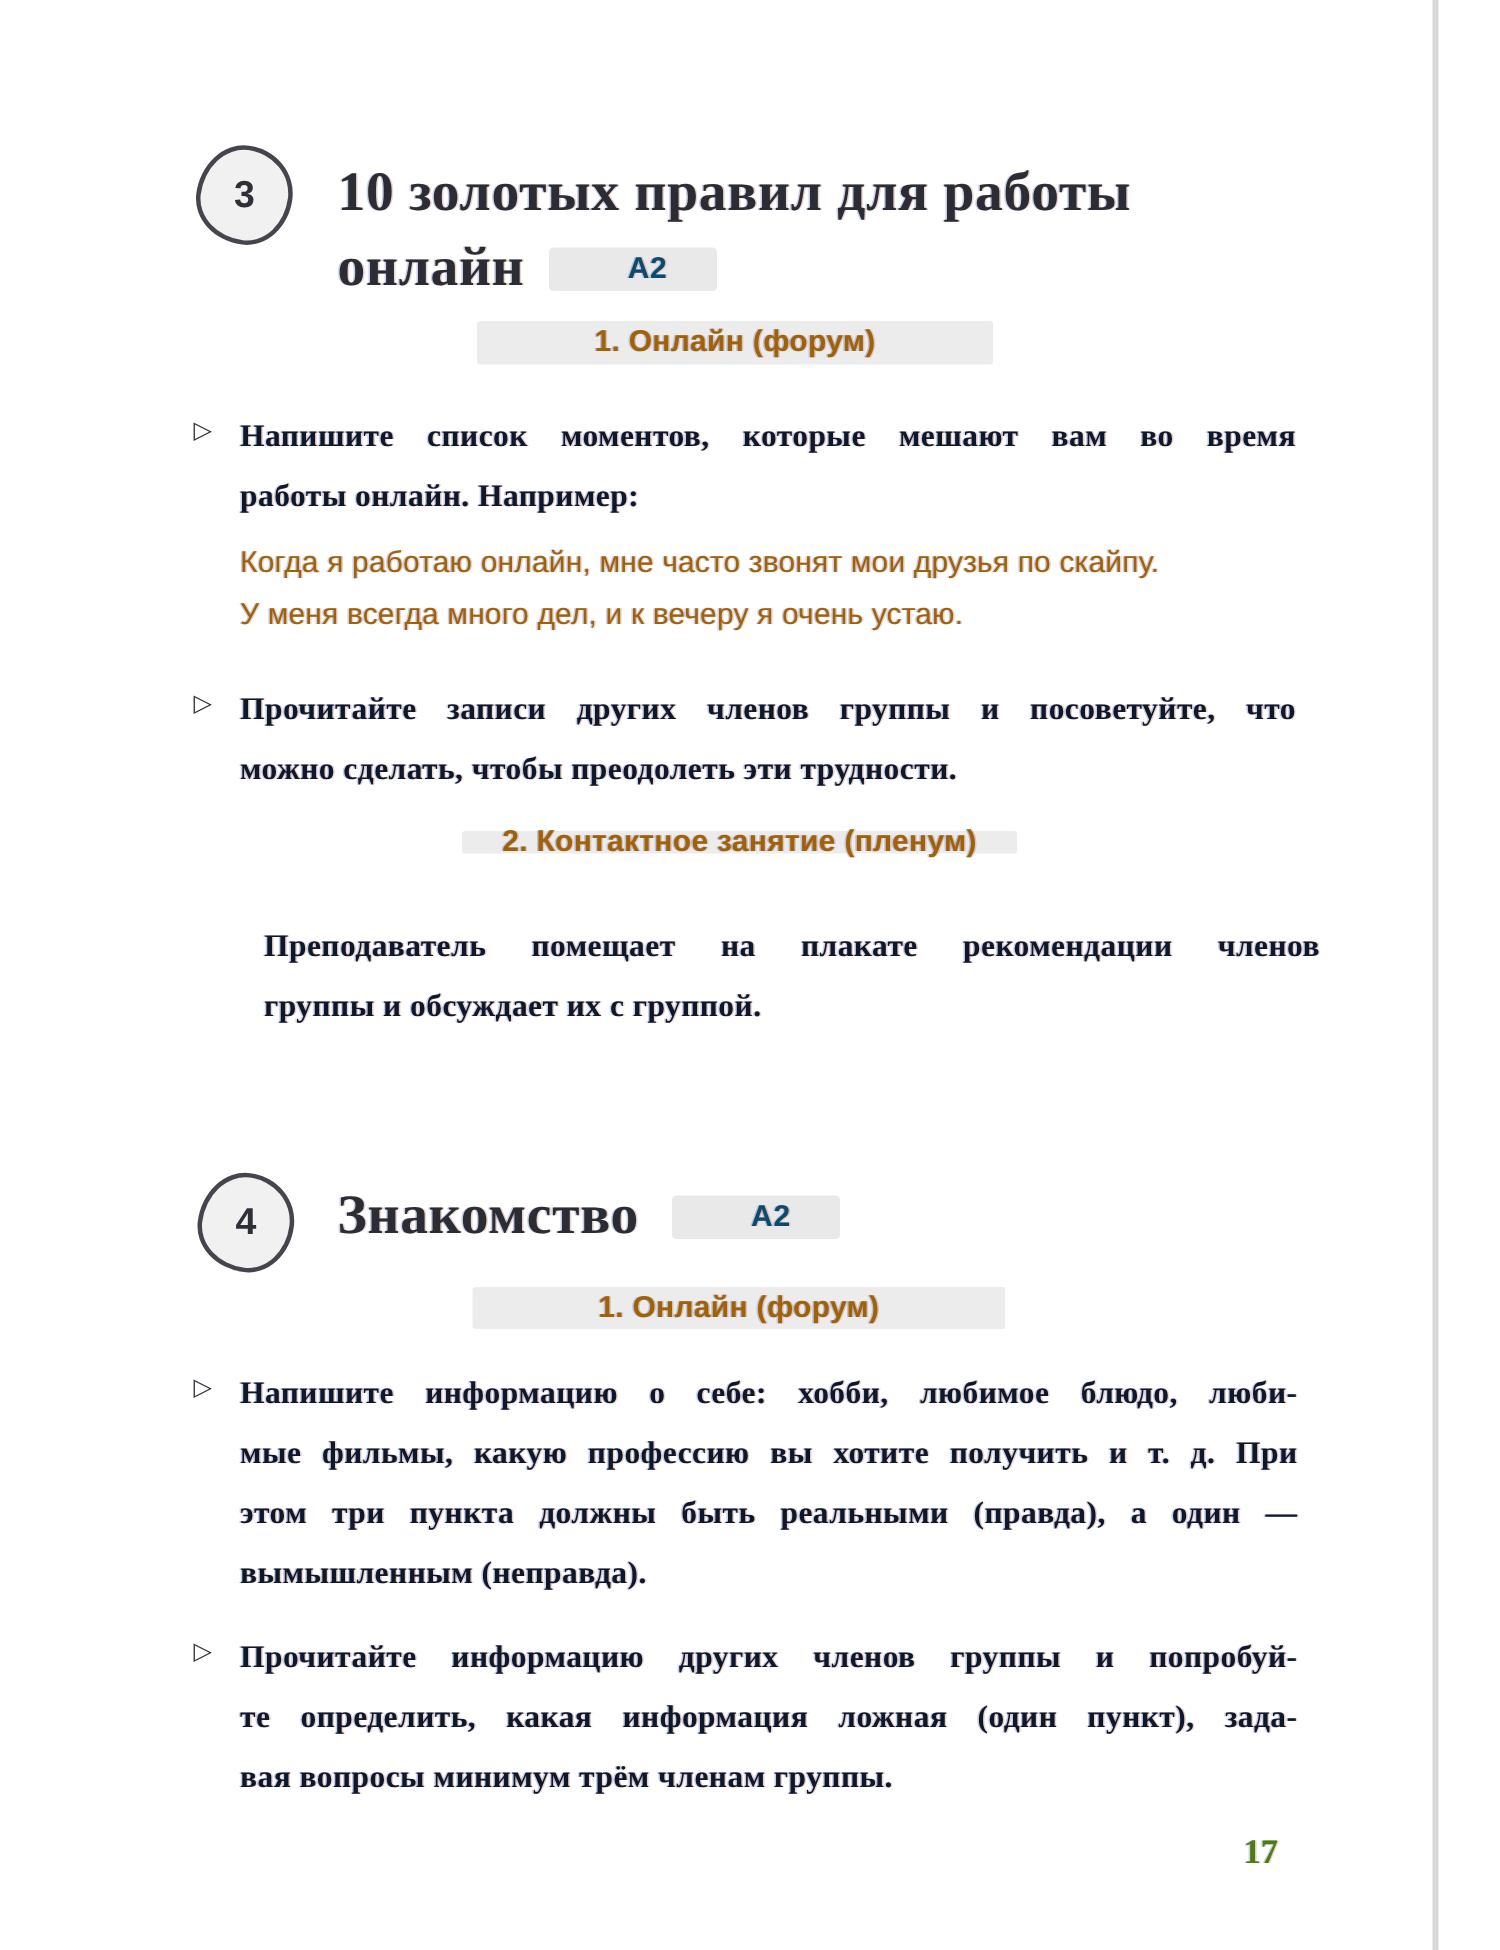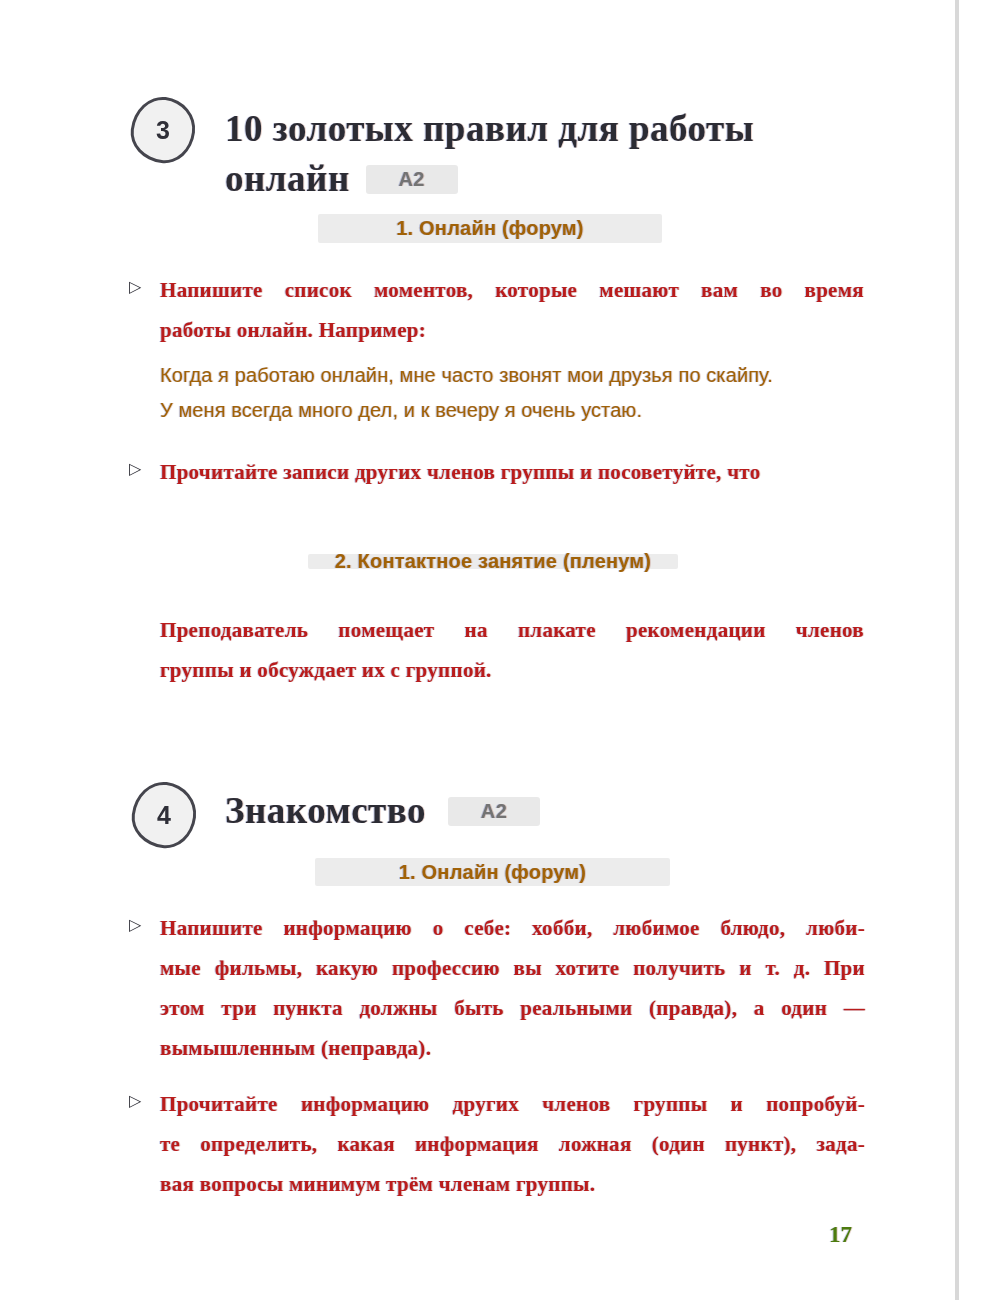--- a/index.html
+++ b/index.html
@@ -31,29 +31,29 @@
   .circle span{
     transform:rotate(-7deg);
     font-family:"Liberation Sans", sans-serif;font-weight:700;font-size:25px;color:#2f2f38;
   }
   .title-block{line-height:50px;font-size:37px;font-weight:700;letter-spacing:.5px;color:#2c2c34;}
   .title-row{display:flex;align-items:center;}
   .badge{
     display:inline-flex;align-items:center;justify-content:center;
     width:92px;height:29px;background:var(--badge-bg);border-radius:3px;
     font-family:"Liberation Sans", sans-serif;font-weight:700;font-size:20px;
-    letter-spacing:.5px;color:#737373;
+    letter-spacing:.5px;color:#0c4a6e;padding-left:20px;
   }
   .bar{
     position:absolute;background:var(--bar-bg);border-radius:2px;
     display:flex;align-items:center;justify-content:center;
     font-family:"Liberation Sans", sans-serif;font-weight:700;font-size:20px;
     letter-spacing:.2px;color:#a16207;
   }
-  .body-serif{font-size:21px;font-weight:700;letter-spacing:.3px;line-height:40px;color:#b91c1c;}
+  .body-serif{font-size:21px;font-weight:700;letter-spacing:.3px;line-height:40px;color:#0f172a;}
   .body-sans{
     font-family:"Liberation Sans", sans-serif;font-size:20px;font-weight:400;
     letter-spacing:.1px;line-height:35px;color:#a16207;
   }
   .just .tline{text-align:justify;}
   .just .tline:not(:last-child){text-align-last:justify;}
   .bullet{position:absolute;}
   .marker{
     position:absolute;left:-31px;top:9px;font-size:16px;line-height:1;color:#33333b;
     font-family:"DejaVu Sans", sans-serif;
@@ -90,26 +90,27 @@
 
   <div class="abs body-sans ink" style="left:160px;top:358px;width:704px;">
       <div class="tline">Когда я работаю онлайн, мне часто звонят мои друзья по скайпу.</div>
       <div class="tline">У меня всегда много дел, и к вечеру я очень устаю.</div>
     </div>
 
   <div class="bullet" style="left:160px;top:452px;width:704px;">
     <span class="marker">▷</span>
     <div class="body-serif ink just">
         <div class="tline">Прочитайте записи других членов группы и посоветуйте, что</div>
+        <div class="tline">можно сделать, чтобы преодолеть эти трудности.</div>
       </div>
   </div>
 
   <div class="bar ink" style="left:308px;top:554px;width:370px;height:15px;">2. Контактное занятие (пленум)</div>
 
-  <div class="abs body-serif ink just" style="left:160px;top:610px;width:704px;">
+  <div class="abs body-serif ink just" style="left:176px;top:610px;width:704px;">
       <div class="tline">Преподаватель помещает на плакате рекомендации членов</div>
       <div class="tline">группы и обсуждает их с группой.</div>
     </div>
 
   <div class="circle" style="left:132px;top:782px;">
     <span>4</span>
   </div>
 
   <div class="abs title-block ink" style="left:225px;top:786px;">
     <div class="title-row">

